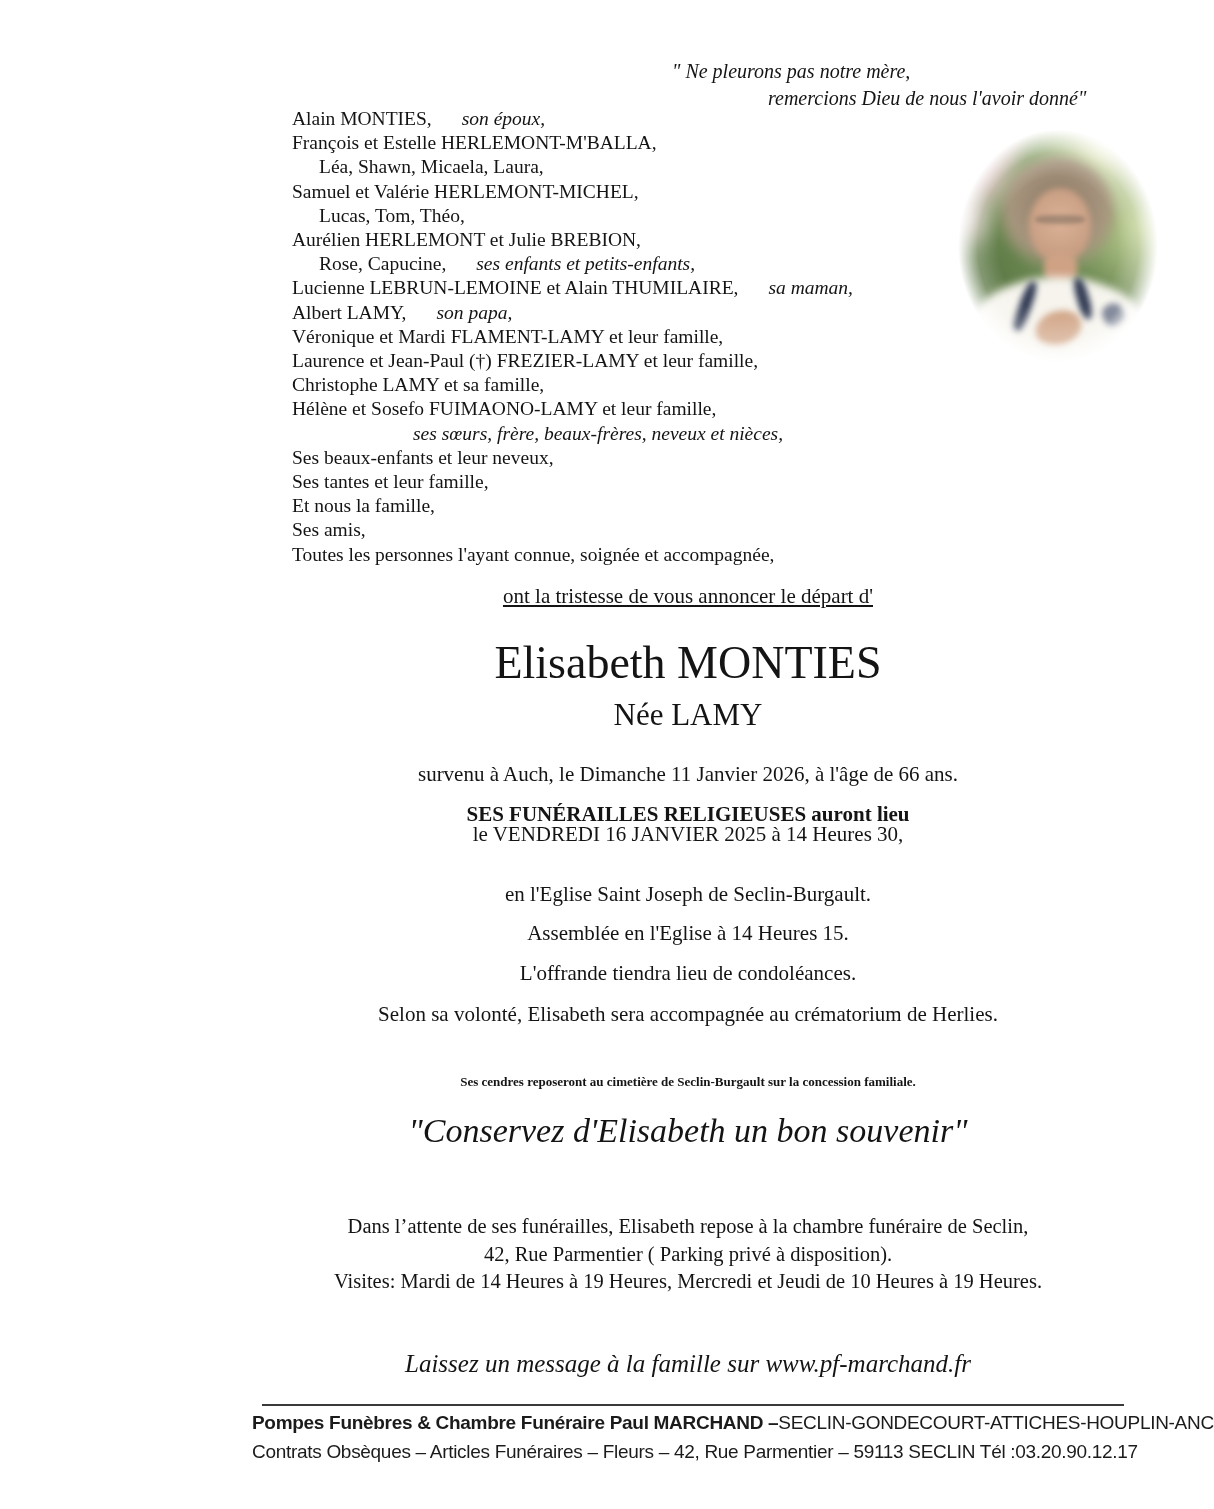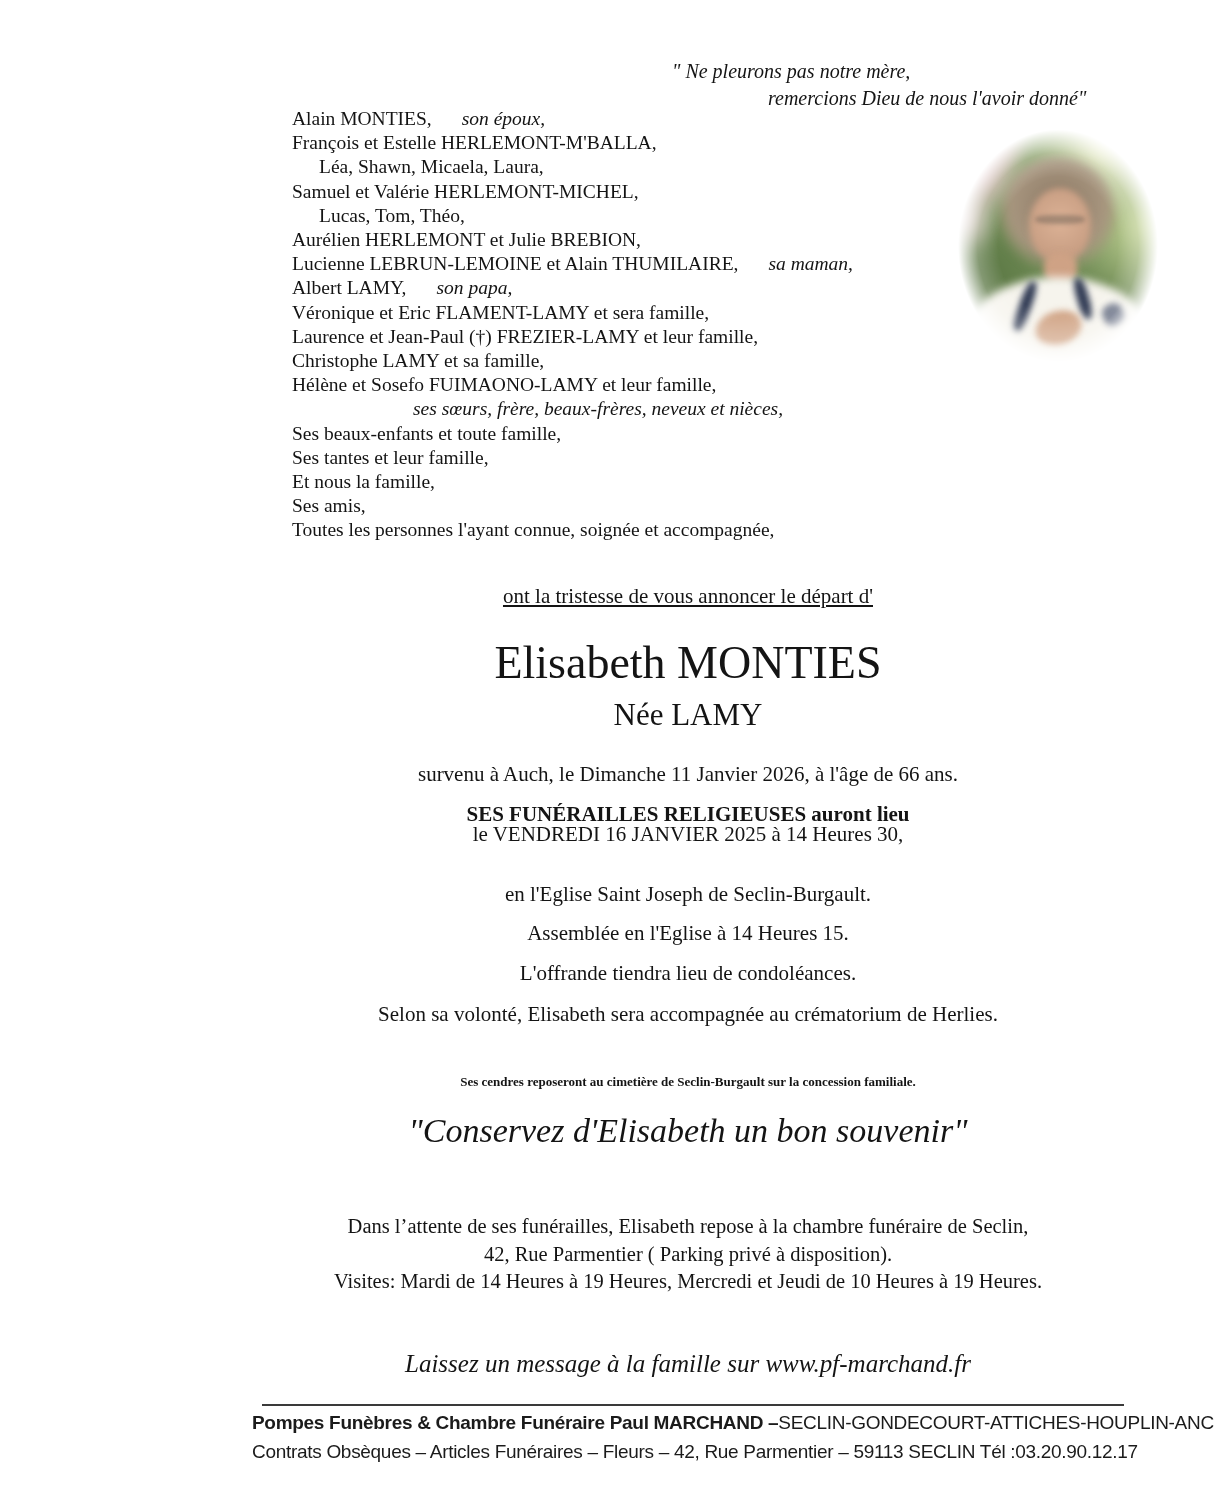--- a/index.html
+++ b/index.html
@@ -130,28 +130,29 @@
   <div class="ph-hand"></div>
 </div>
 
 <div class="abs family-list">
     <div class="fam-row"><span>Alain MONTIES,</span><span class="rel">son époux,</span></div>
     <div class="fam-row"><span>François et Estelle HERLEMONT-M'BALLA,</span></div>
     <div class="fam-row indent"><span>Léa, Shawn, Micaela, Laura,</span></div>
     <div class="fam-row"><span>Samuel et Valérie HERLEMONT-MICHEL,</span></div>
     <div class="fam-row indent"><span>Lucas, Tom, Théo,</span></div>
     <div class="fam-row"><span>Aurélien HERLEMONT et Julie BREBION,</span></div>
+    <div class="fam-row indent"><span>Rose, Capucine,</span><span class="rel">ses enfants et petits-enfants,</span></div>
     <div class="fam-row"><span>Lucienne LEBRUN-LEMOINE et Alain THUMILAIRE,</span><span class="rel">sa maman,</span></div>
     <div class="fam-row"><span>Albert LAMY,</span><span class="rel">son papa,</span></div>
-    <div class="fam-row"><span>Véronique et Eric FLAMENT-LAMY et sera famille,</span></div>
+    <div class="fam-row"><span>Véronique et Mardi FLAMENT-LAMY et leur famille,</span></div>
     <div class="fam-row"><span>Laurence et Jean-Paul (†) FREZIER-LAMY et leur famille,</span></div>
     <div class="fam-row"><span>Christophe LAMY et sa famille,</span></div>
     <div class="fam-row"><span>Hélène et Sosefo FUIMAONO-LAMY et leur famille,</span></div>
     <div class="fam-row relation-only"><span class="rel">ses sœurs, frère, beaux-frères, neveux et nièces,</span></div>
-    <div class="fam-row"><span>Ses beaux-enfants et toute famille,</span></div>
+    <div class="fam-row"><span>Ses beaux-enfants et leur neveux,</span></div>
     <div class="fam-row"><span>Ses tantes et leur famille,</span></div>
     <div class="fam-row"><span>Et nous la famille,</span></div>
     <div class="fam-row"><span>Ses amis,</span></div>
     <div class="fam-row"><span>Toutes les personnes l'ayant connue, soignée et accompagnée,</span></div>
   </div>
 
 <div class="abs ccol t-intro">ont la tristesse de vous annoncer le départ d'</div>
 <div class="abs ccol t-name">Elisabeth MONTIES</div>
 <div class="abs ccol t-maiden">Née LAMY</div>
 <div class="abs ccol t-death">survenu à Auch, le Dimanche 11 Janvier 2026, à l'âge de 66 ans.</div>

